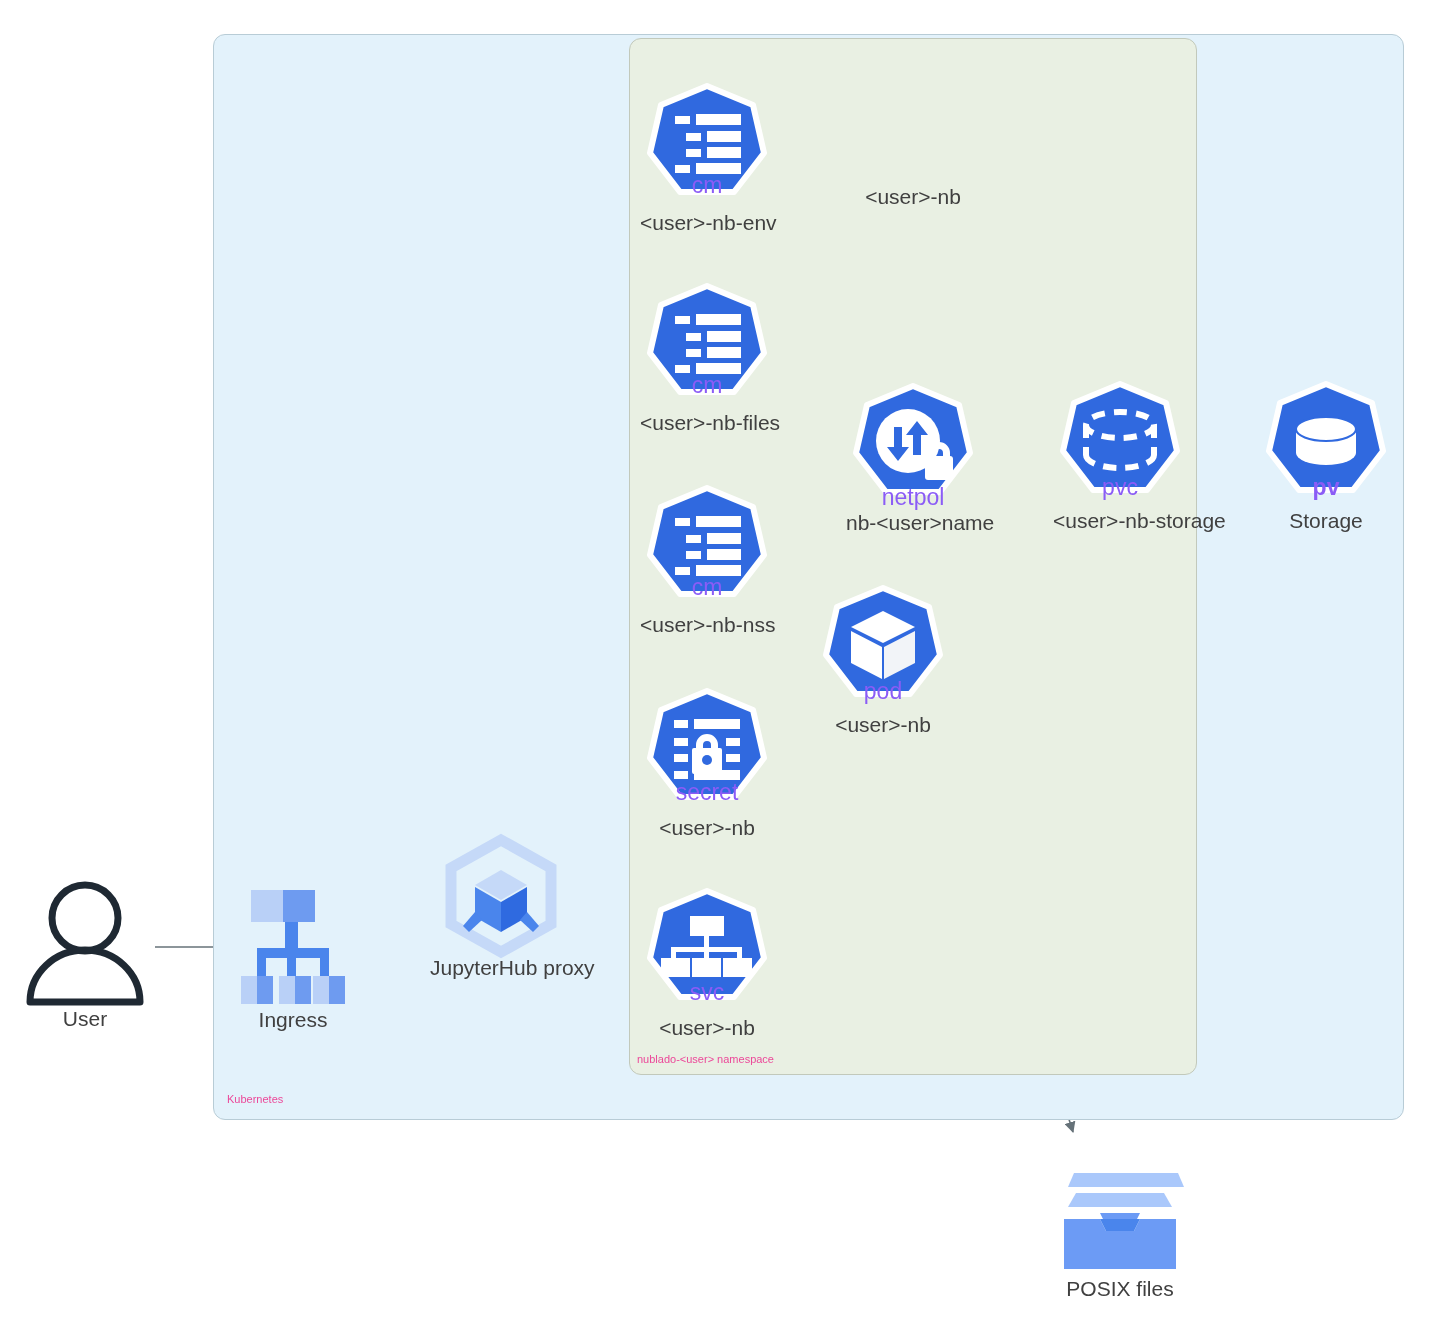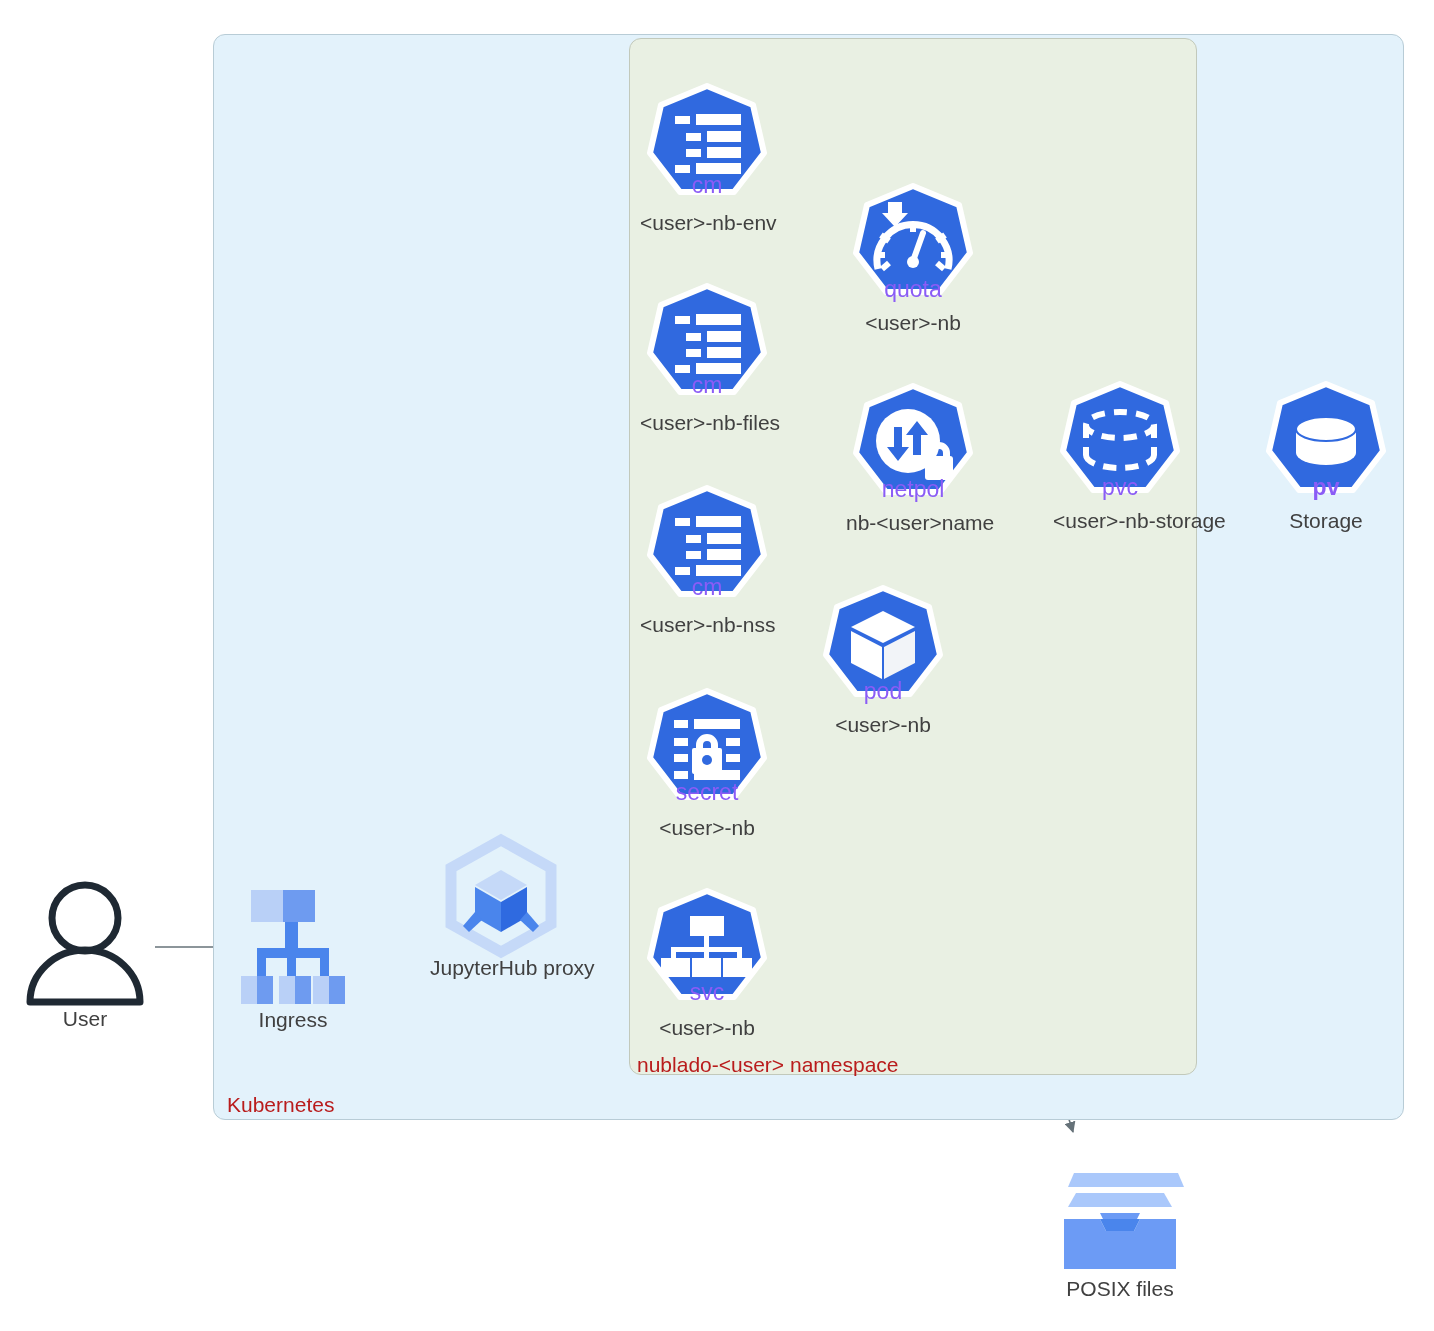--- a/index.html
+++ b/index.html
@@ -38,22 +38,22 @@
   #ns-zone {
     left: 629px;
     top: 38px;
     width: 568px;
     height: 1037px;
     background: #e9f0e3;
     border: 1px solid #c2c9bb;
   }
   .zone-label {
     position: absolute;
-    font-size: 21px;
-    color: #b91c1c;
+    font-size: 11px;
+    color: #ec4899;
     white-space: nowrap;
   }
   #k8s-label { left: 227px; top: 1093px; }
   #ns-label  { left: 637px; top: 1053px; }
 
   
   .node {
     position: absolute;
     text-align: center;
   }
@@ -252,51 +252,34 @@
       <rect x="21" y="70" width="29" height="19" fill="#ffffff"></rect>
       <rect x="52" y="70" width="29" height="19" fill="#ffffff"></rect>
       <rect x="83" y="70" width="29" height="19" fill="#ffffff"></rect>
     </svg>
     <div class="k8s-name" style="bottom:10px;">svc</div>
   </div>
   <div class="caption">&lt;user&gt;-nb</div>
 </div>
 
 <div class="node" style="left:846px; top:183px; width:134px;">
-  <div class="glyph" style="width:134px;height:126px;">
-    <svg width="134" height="126" viewBox="0 0 134 126">
-      <path d="M67 3 L113 22 L124 70 L94 109 L40 109 L10 70 L21 22 Z" fill="#3069df" stroke="#ffffff" stroke-width="6" stroke-linejoin="round"></path>
-      <path d="M42 19 L56 19 L56 30 L62 30 L49 44 L36 30 L42 30 Z" fill="#ffffff"></path>
-      <path d="M 32 86 A 36 36 0 1 1 102 86" fill="none" stroke="#ffffff" stroke-width="7"></path>
-      <line x1="29" y1="72" x2="39" y2="72" stroke="#ffffff" stroke-width="6"></line>
-      <line x1="35" y1="52" x2="43" y2="58" stroke="#ffffff" stroke-width="6"></line>
-      <line x1="67" y1="40" x2="67" y2="49" stroke="#ffffff" stroke-width="6"></line>
-      <line x1="99" y1="52" x2="91" y2="58" stroke="#ffffff" stroke-width="6"></line>
-      <line x1="105" y1="72" x2="95" y2="72" stroke="#ffffff" stroke-width="6"></line>
-      <line x1="36" y1="86" x2="43" y2="80" stroke="#ffffff" stroke-width="6"></line>
-      <line x1="98" y1="86" x2="91" y2="80" stroke="#ffffff" stroke-width="6"></line>
-      <line x1="67" y1="78" x2="77" y2="50" stroke="#ffffff" stroke-width="6" stroke-linecap="round"></line>
-      <circle cx="67" cy="79" r="6" fill="#ffffff"></circle>
-    </svg>
-    <div class="k8s-name" style="bottom:8px;">quota</div>
-  </div>
   <div class="caption">&lt;user&gt;-nb</div>
 </div>
 
 <div class="node" style="left:846px; top:383px; width:134px;">
   <div class="glyph" style="width:134px;height:126px;">
     <svg width="134" height="126" viewBox="0 0 134 126">
       <path d="M67 3 L113 22 L124 70 L94 109 L40 109 L10 70 L21 22 Z" fill="#3069df" stroke="#ffffff" stroke-width="6" stroke-linejoin="round"></path>
       <circle cx="62" cy="58" r="32" fill="#ffffff"></circle>
       <path d="M71 38 L82 52 L75 52 L75 72 L67 72 L67 52 L60 52 Z" fill="#3069df"></path>
       <path d="M52 78 L41 64 L48 64 L48 44 L56 44 L56 64 L63 64 Z" fill="#3069df"></path>
       <path d="M82 70 A 11 11 0 0 1 104 70 L 104 76 L 97 76 L 97 70 A 4 4 0 0 0 89 70 L 89 76 L 82 76 Z" fill="#ffffff"></path>
       <rect x="79" y="73" width="28" height="24" rx="3" fill="#ffffff"></rect>
     </svg>
-    <div class="k8s-name" style="bottom:8px;">netpol</div>
+    <div class="k8s-name" style="bottom:0;">netpol</div>
   </div>
   <div class="caption">nb-&lt;user&gt;name</div>
 </div>
 
 <div class="node" style="left:816px; top:585px; width:134px;">
   <div class="glyph" style="width:134px;height:126px;">
     <svg width="134" height="126" viewBox="0 0 134 126">
       <path d="M67 3 L113 22 L124 70 L94 109 L40 109 L10 70 L21 22 Z" fill="#3069df" stroke="#ffffff" stroke-width="6" stroke-linejoin="round"></path>
       <path d="M67 26 L99 42 L67 58 L35 42 Z" fill="#ffffff"></path>
       <path d="M35 46 L66 62 L66 94 L35 78 Z" fill="#ffffff"></path>

